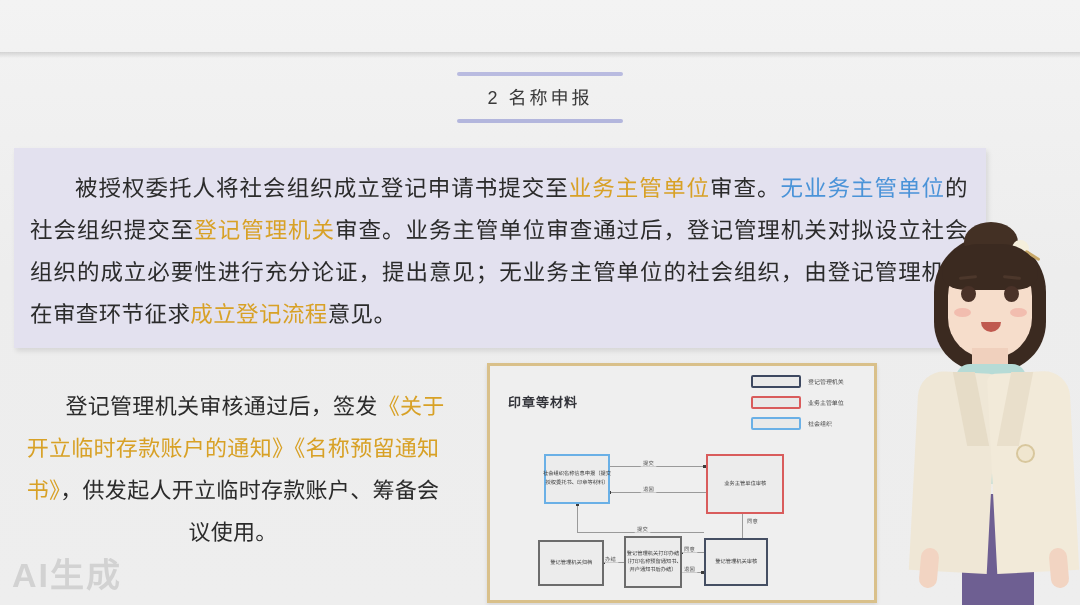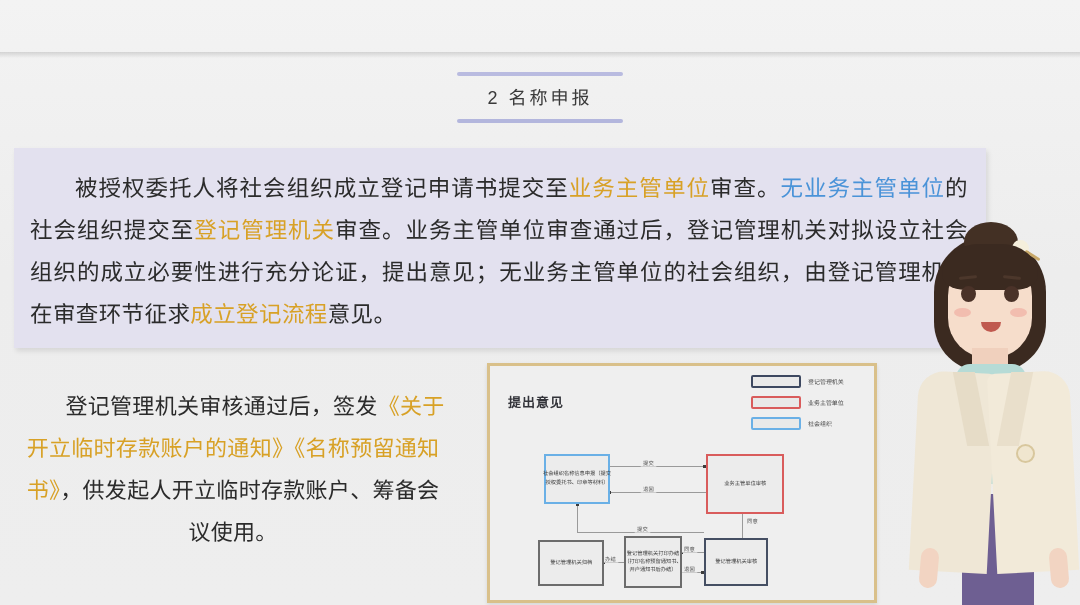--- a/index.html
+++ b/index.html
@@ -188,21 +188,21 @@
 
   <div class="pcard">
     <p><span>被授权委托人将社会组织成立登记申请书提交至</span><span class="hl-gold">业务主管单位</span><span>审查。</span><span class="hl-blue">无业务主管单位</span><span>的社会组织提交至</span><span class="hl-gold">登记管理机关</span><span>审查。业务主管单位审查通过后，登记管理机关对拟设立社会组织的成立必要性进行充分论证，提出意见；无业务主管单位的社会组织，由登记管理机关在审查环节征求</span><span class="hl-gold">成立登记流程</span><span>意见。</span></p>
   </div>
 
   <div class="lcard">
     <p><span>登记管理机关审核通过后，签发</span><span class="hl-gold">《关于开立临时存款账户的通知》《名称预留通知书》</span><span>，供发起人开立临时存款账户、筹备会议使用。</span></p>
   </div>
 
   <div class="diagram">
-    <div class="dg-title">提出意见</div>
+    <div class="dg-title">印章等材料</div>
 
     <div class="legend">
       <div class="lg-row">
         <div class="lg-swatch navy"></div>
         <div class="lg-label">登记管理机关</div>
       </div>
       <div class="lg-row">
         <div class="lg-swatch red"></div>
         <div class="lg-label">业务主管单位</div>
       </div>
@@ -278,14 +278,15 @@
     <div class="av-frog2"></div>
     <div class="av-jacketL"></div>
     <div class="av-jacketR"></div>
     <div class="av-lapelL"></div>
     <div class="av-lapelR"></div>
     <div class="av-badge"></div>
     <div class="av-handL"></div>
     <div class="av-handR"></div>
   </div>
 
+  <div class="watermark">AI生成</div>
 
 </div>
 
 </body></html>

